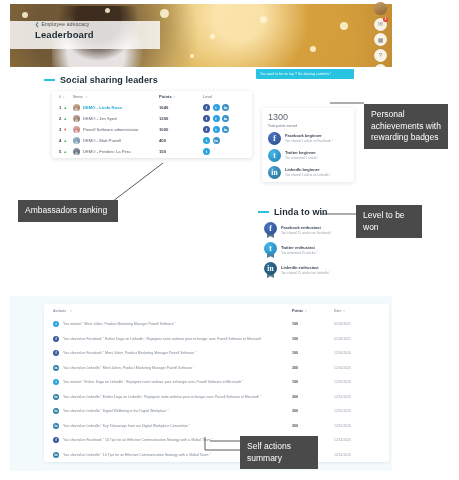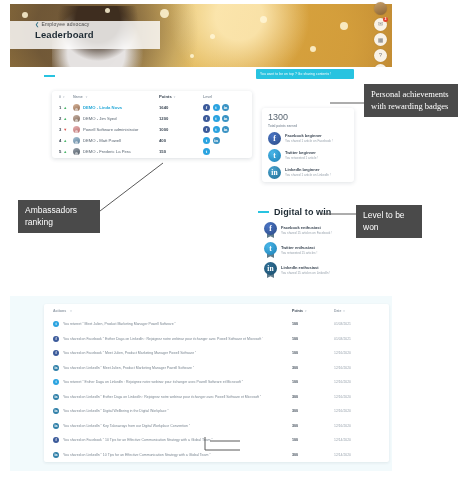--- a/index.html
+++ b/index.html
@@ -176,22 +176,22 @@
   .asb.fb { background:#3b5a9a; } .asb.tw { background:#2aa3e0; } .asb.li { background:#2f7fa8; }
   .atxt { font-size: 3.5px; color: #7a8691; white-space: nowrap; overflow: hidden; }
   .c-ap { width: 42px; font-size: 3.6px; font-weight: 700; color: #3b4754; }
   .c-ad { width: 46px; font-size: 3.4px; color: #9aa4ae; }
 
   
   .callout {
     position: absolute; background: #4a4a4a; color: #fff;
     font-size: 8.5px; line-height: 11.5px; padding: 5px 7px; z-index: 20;
   }
-  .co-amb  { left: 18px;  top: 200px; width: 82px; }
-  .co-pers { left: 364px; top: 84px;  width: 94px; font-family: Liberation Serif, serif; }
+  .co-amb  { left: 18px;  top: 200px; width: 100px; }
+  .co-pers { left: 364px; top: 104px;  width: 84px; }
   .co-win  { left: 356px; top: 205px; width: 66px; }
   .co-self { left: 240px; top: 436px; width: 78px; }
   svg.lead-svg { position: absolute; left:0; top:0; width:459px; height:480px; z-index:18; pointer-events:none; }
 </style>
 </head>
 <body>
 
 <div id="page">
 
   <div class="hero">
@@ -227,20 +227,21 @@
         <span class="g">✎</span>
       </div>
     <div class="rail-btn">
         <span class="g">⚙</span>
       </div>
   </div>
 
   <div class="board">
     <div class="sec-head lead-head">
       <span class="dash"></span>
+      <span class="t">Social sharing leaders</span>
     </div>
 
     <div class="tbl-card">
       <div class="tbl-hdr">
         <div class="th c-rank">
             <span>#</span>
             <span class="sort">▾</span>
           </div>
         <div class="th c-name">
             <span>Name</span>
@@ -365,21 +366,21 @@
       <span class="bcircle li">in</span>
       <span class="btxt">
         <span class="bt" style="display:block">LinkedIn beginner</span>
         <span class="bd" style="display:block">You shared 1 article on LinkedIn !</span>
       </span>
     </div>
   </div>
 
   <div class="sec-head win-head">
     <span class="dash"></span>
-    <span class="t">Digital to win</span>
+    <span class="t">Linda to win</span>
   </div>
   <div class="win-list">
     <div class="win-row">
       <span class="ribbon fb">
           <span class="rb-c">f</span>
           <span class="rb-t"></span>
         </span>
       <span class="btxt">
         <span class="bt" style="display:block">Facebook enthusiast</span>
         <span class="bd" style="display:block">You shared 15 articles on Facebook !</span>
@@ -513,14 +514,15 @@
     <line x1="364" y1="103" x2="330" y2="103" stroke="#5a5a5a" stroke-width="1"></line>
     <line x1="356" y1="214" x2="320" y2="214" stroke="#5a5a5a" stroke-width="1"></line>
     <line x1="240" y1="450" x2="205" y2="450" stroke="#5a5a5a" stroke-width="1"></line>
     <line x1="205" y1="450" x2="205" y2="437" stroke="#5a5a5a" stroke-width="1"></line>
     <line x1="240" y1="441" x2="210" y2="441" stroke="#5a5a5a" stroke-width="1"></line>
   </svg>
 
   <div class="callout co-amb">Ambassadors ranking</div>
   <div class="callout co-pers">Personal achievements with rewarding badges</div>
   <div class="callout co-win">Level to be won</div>
+  <div class="callout co-self">Self actions summary</div>
 
 </div>
 
 </body></html>

